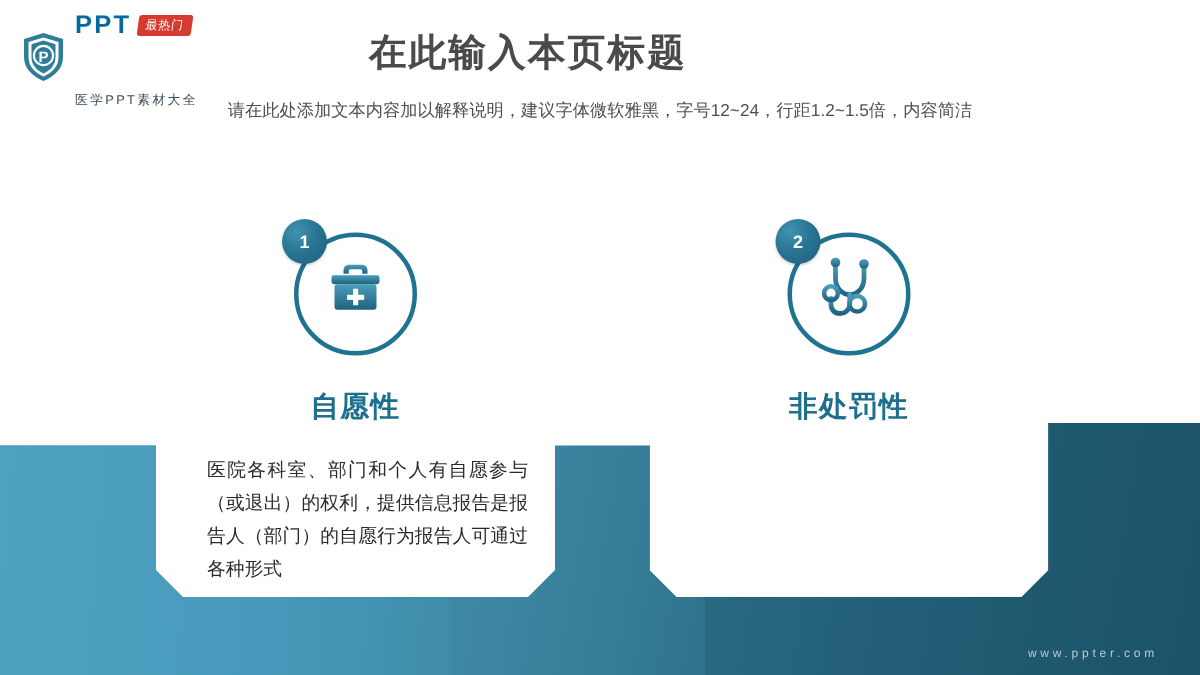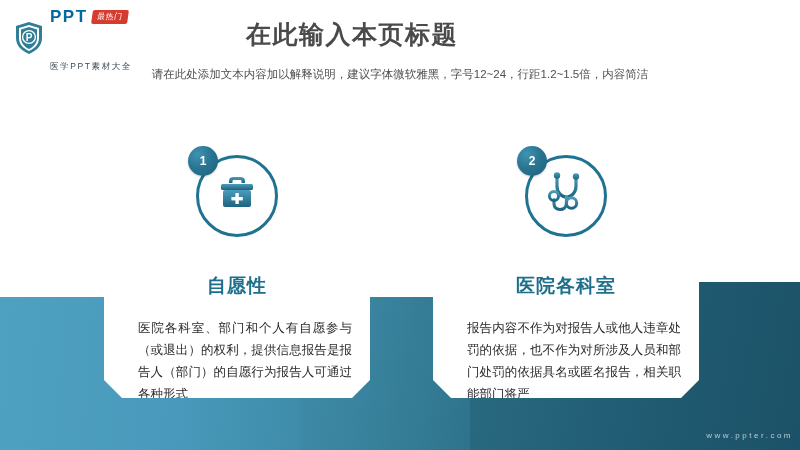--- a/index.html
+++ b/index.html
@@ -175,35 +175,35 @@
     align-items: center;
     justify-content: center;
     box-shadow: 0 1px 2px rgba(0,0,0,0.2);
   }
   .card-title {
     text-align: center;
     font-size: 19px;
     font-weight: bold;
     color: #1e6f8c;
     letter-spacing: 1px;
-    margin-top: 20px;
+    margin-top: 5px;
   }
   .card-body {
     margin: 18px 18px 0 34px;
     font-size: 12.5px;
     color: #2a2a2a;
     line-height: 22px;
     text-align: justify;
     text-justify: inter-ideograph;
   }
 
   
   .footer {
     position: absolute;
-    right: 7px;
+    right: 28px;
     bottom: 10px;
     font-size: 8px;
     color: #b7cbd4;
     letter-spacing: 2.5px;
   }
 </style>
 </head>
 <body>
 
 <div class="slide">
@@ -278,19 +278,18 @@
             <circle cx="31" cy="4.5" r="3.2" fill="url(#stethGrad)"></circle>
             <path d="M21.5 25 L21.5 31 C21.5 35 18.5 37.5 15 37.5 C11.5 37.5 9 35 9 31.5 L9 27.5" fill="none" stroke="url(#stethGrad)" stroke-width="3.2" stroke-linecap="round"></path>
             <circle cx="9" cy="24" r="4.6" fill="none" stroke="url(#stethGrad)" stroke-width="3"></circle>
             <circle cx="26.5" cy="31" r="5.2" fill="none" stroke="url(#stethGrad)" stroke-width="3"></circle>
             <path d="M26.5 25.8 L26.5 21" fill="none" stroke="url(#stethGrad)" stroke-width="2.6" stroke-linecap="round"></path>
           </svg>
         </div>
       </div>
       <div class="num-badge">2</div>
     </div>
-    <div class="card-title">医院各科室</div>
-    <div class="card-body">报告内容不作为对报告人或他人违章处罚的依据，也不作为对所涉及人员和部门处罚的依据具名或匿名报告，相关职能部门将严</div>
+    <div class="card-title">非处罚性</div>
   </div>
 
   <div class="footer">www.ppter.com</div>
 
 </div>
 
 </body></html>

